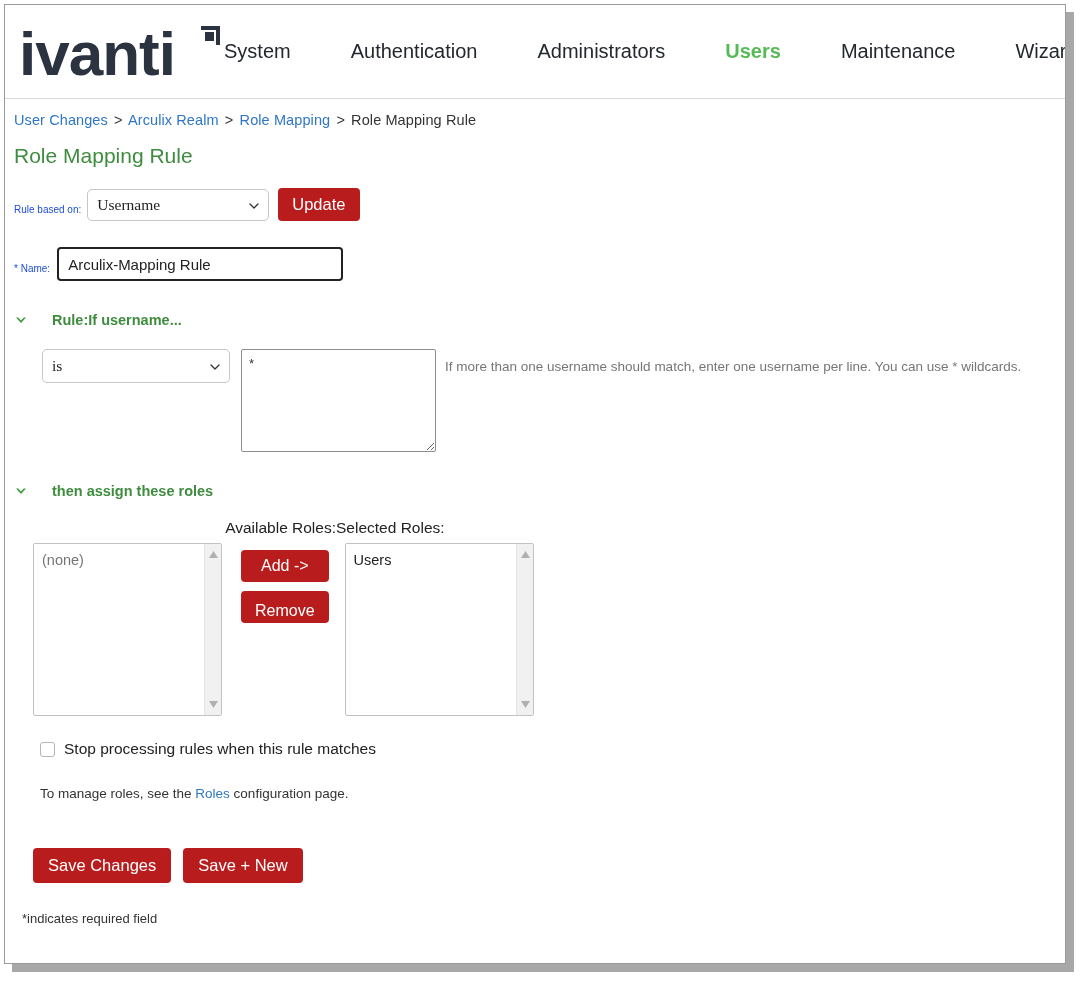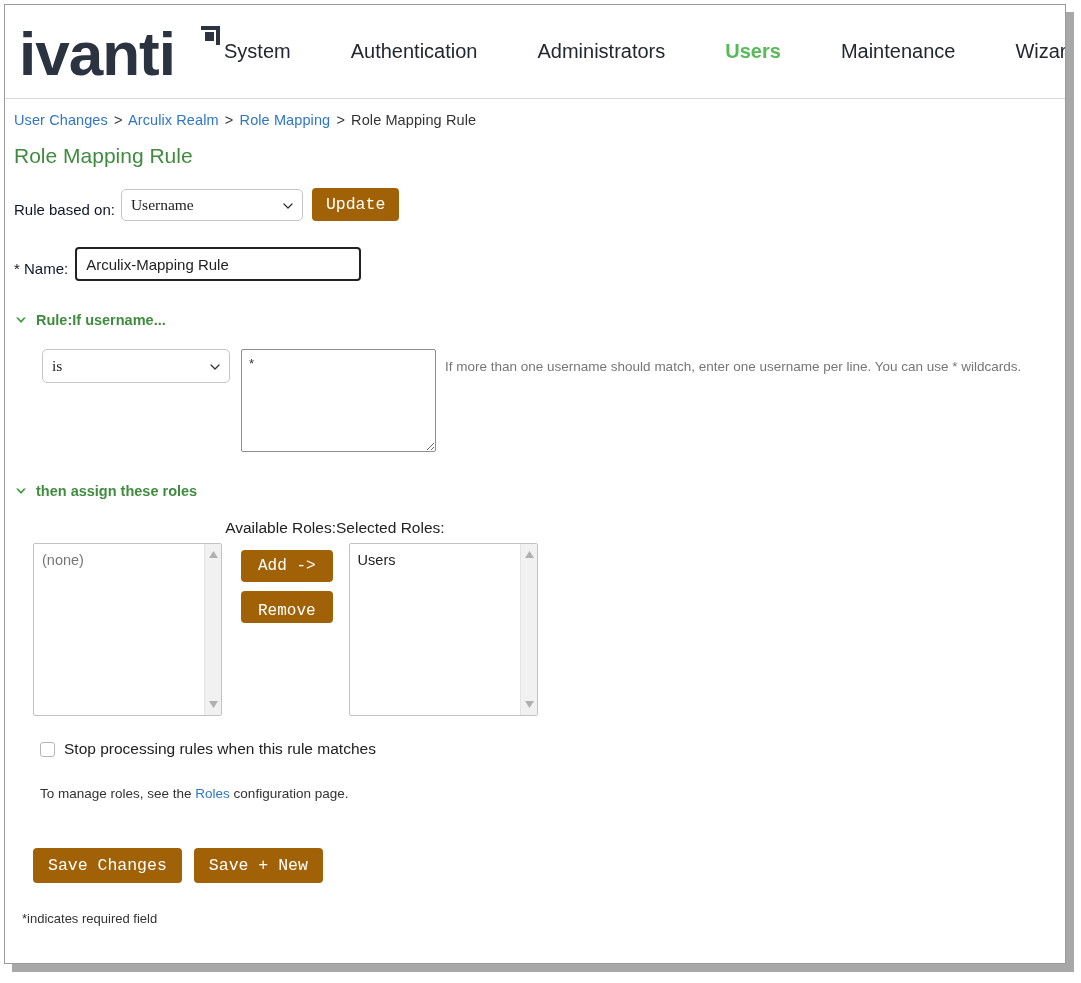--- a/index.html
+++ b/index.html
@@ -113,22 +113,22 @@
     font-weight: 400;
   }
 
   
   .row-ruleon {
     display: flex;
     align-items: center;
     margin-top: 20px;
   }
   .label-inline {
-    font-size: 15px;
-    color: #0f172a;
+    font-size: 10px;
+    color: #1d4ed8;
     margin-top: 9px;
   }
   select.ui-select {
     appearance: none;
     -webkit-appearance: none;
     border: 1px solid #c6c6c6;
     border-radius: 5px;
     background: #fff;
     font-size: 15.5px;
     font-family: Liberation Serif, serif;
@@ -148,25 +148,25 @@
     width: 9px;
     height: 9px;
     pointer-events: none;
   }
   .select-wrap .chev svg { display: block; }
 
   #select-rule-based-on { width: 182px; margin-left: 6px; }
   #select-condition { width: 188px; height: 34px; line-height: 32px; }
 
   .btn {
-    background: #a16207;
+    background: #b91c1c;
     color: #fff;
     border: none;
     border-radius: 4px;
-    font-family: Liberation Mono, monospace;
+    font-family: Liberation Sans, sans-serif;
     font-size: 16px;
     cursor: pointer;
     padding: 0 14px;
     height: 33px;
     line-height: 33px;
     white-space: nowrap;
   }
   #btn-update { margin-left: 9px; height: 33px; font-size: 16.5px; }
 
   
@@ -186,21 +186,21 @@
     color: #222;
     padding: 0 9px;
     background: #fff;
     outline: none;
   }
 
   
   .section-header {
     display: flex;
     align-items: center;
-    gap: 8px;
+    gap: 24px;
     margin-top: 31px;
     cursor: pointer;
     user-select: none;
   }
   .section-header .caret {
     width: 14px;
     height: 14px;
     flex: 0 0 auto;
   }
   .section-header .caret svg { display: block; }

